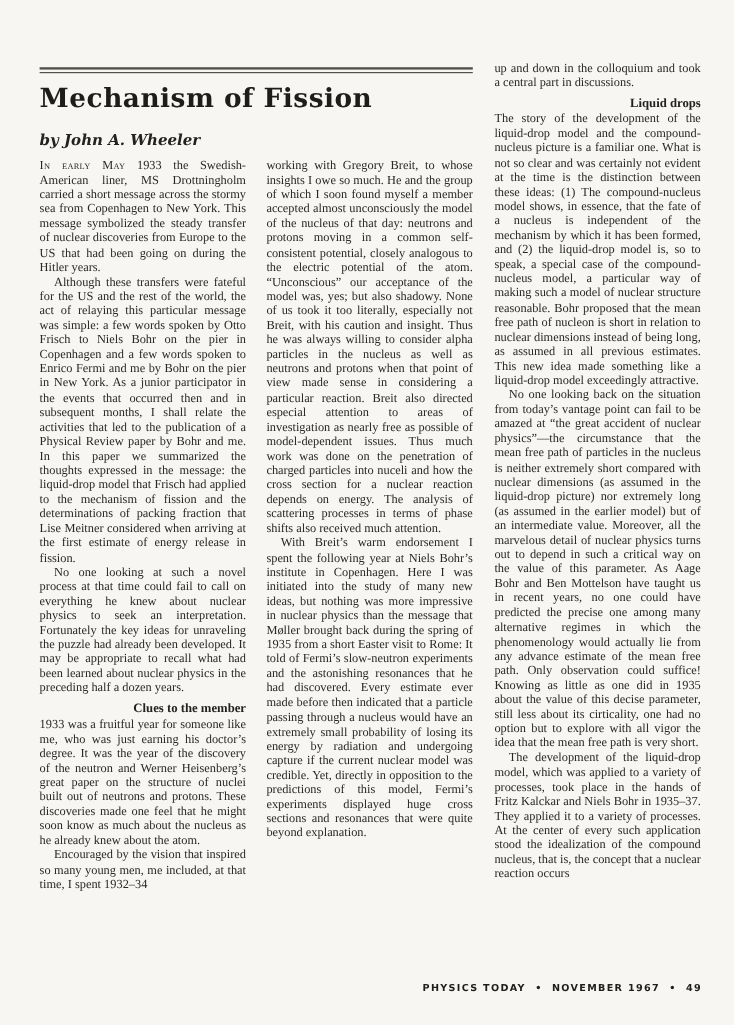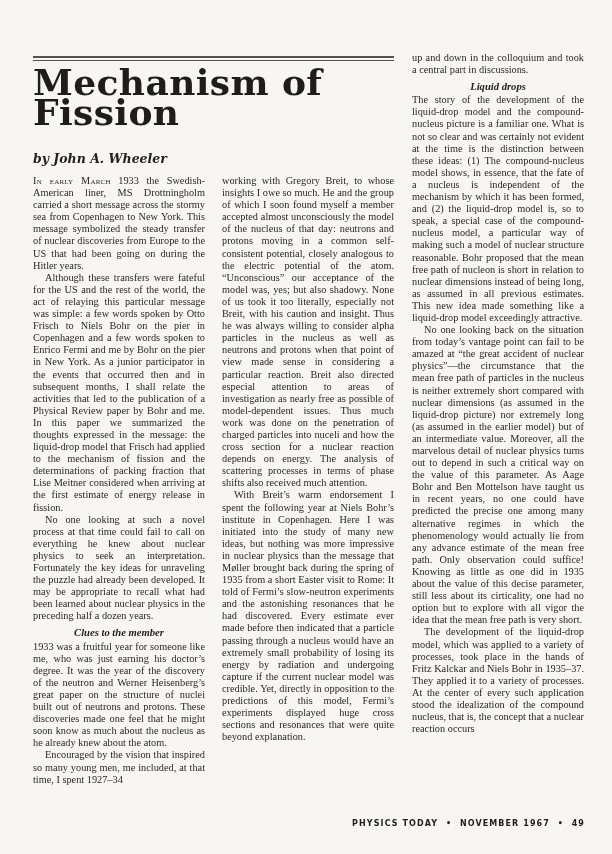--- a/index.html
+++ b/index.html
@@ -22,55 +22,54 @@
     width: 361px;
   }
   .title-rule {
     height: 2px;
     border-top: 2px solid #55524e;
     border-bottom: 1px solid #55524e;
   }
   h1.article-title {
     font-family: "DejaVu Serif", serif;
     font-weight: 700;
-    font-size: 36px;
+    font-size: 22px;
     line-height: 30px;
     letter-spacing: 0.4px;
     color: #1f1d1a;
     margin: 6px 0 0 0;
   }
   .byline {
     font-family: "DejaVu Serif", serif;
     font-style: italic;
     font-weight: 700;
     font-size: 12.5px;
     line-height: 15px;
-    margin-top: 24px;
+    margin-top: 12px;
     color: #24221f;
   }
   .two-cols {
     display: flex;
     gap: 17px;
     margin-top: 9px;
   }
   .col {
     width: 172px;
     font-size: 10.3px;
     line-height: 12.1px;
     text-align: justify;
     color: #2a2824;
   }
   .col p { margin: 0; }
   .col p.indent { text-indent: 12px; }
   .col h3 {
     font-size: 10.6px;
-    font-style: italic;
     font-weight: 700;
     margin: 5px 0 1px 0;
-    text-align: center;
+    text-align: right;
     color: #24221f;
   }
   .seg-smallcaps { font-variant: small-caps; letter-spacing: 0.2px; }
   .seg-italic { }
   .col3 {
     position: absolute;
     left: 412px;
     top: 52px;
   }
   .page-footer {
@@ -88,26 +87,26 @@
 </style>
 </head>
 <body>
 
 <div class="left-block">
   <div class="title-rule"></div>
   <h1 class="article-title">Mechanism of Fission</h1>
   <div class="byline">by John A. Wheeler</div>
   <div class="two-cols">
     <div class="col" id="col1">
-        <p><span class="seg-smallcaps">In early March</span><span> 1933 the Swedish-American liner, MS Drottningholm carried a short message across the stormy sea from Copenhagen to New York.  This message symbolized the steady transfer of nuclear discoveries from Europe to the US that had been going on during the Hitler years.</span></p>
+        <p><span class="seg-smallcaps">In early May</span><span> 1933 the Swedish-American liner, MS Drottningholm carried a short message across the stormy sea from Copenhagen to New York.  This message symbolized the steady transfer of nuclear discoveries from Europe to the US that had been going on during the Hitler years.</span></p>
         <p class="indent"><span>Although these transfers were fateful for the US and the rest of the world, the act of relaying this particular message was simple:  a few words spoken by Otto Frisch to Niels Bohr on the pier in Copenhagen and a few words spoken to Enrico Fermi and me by Bohr on the pier in New York.  As a junior participator in the events that occurred then and in subsequent months, I shall relate the activities that led to the publication of a </span><span class="seg-italic">Physical Review</span><span> paper by Bohr and me.  In this paper we summarized the thoughts expressed in the message:  the liquid-drop model that Frisch had applied to the mechanism of fission and the determinations of packing fraction that Lise Meitner considered when arriving at the first estimate of energy release in fission.</span></p>
         <p class="indent"><span>No one looking at such a novel process at that time could fail to call on everything he knew about nuclear physics to seek an interpretation.  Fortunately the key ideas for unraveling the puzzle had already been developed.  It may be appropriate to recall what had been learned about nuclear physics in the preceding half a dozen years.</span></p>
         <h3><span>Clues to the member</span></h3>
         <p><span>1933 was a fruitful year for someone like me, who was just earning his doctor’s degree.  It was the year of the discovery of the neutron and Werner Heisenberg’s great paper on the structure of nuclei built out of neutrons and protons.  These discoveries made one feel that he might soon know as much about the nucleus as he already knew about the atom.</span></p>
-        <p class="indent"><span>Encouraged by the vision that inspired so many young men, me included, at that time, I spent 1927–34</span></p>
+        <p class="indent"><span>Encouraged by the vision that inspired so many young men, me included, at that time, I spent 1932–34</span></p>
       </div>
     <div class="col" id="col2">
         <p><span>working with Gregory Breit, to whose insights I owe so much.  He and the group of which I soon found myself a member accepted almost unconsciously the model of the nucleus of that day: neutrons and protons moving in a common self-consistent potential, closely analogous to the electric potential of the atom.  “Unconscious” our acceptance of the model was, yes; but also shadowy.  None of us took it too literally, especially not Breit, with his caution and insight.  Thus he was always willing to consider alpha particles in the nucleus as well as neutrons and protons when that point of view made sense in considering a particular reaction.  Breit also directed especial attention to areas of investigation as nearly free as possible of model-dependent issues.  Thus much work was done on the penetration of charged particles into nuceli and how the cross section for a nuclear reaction depends on energy.  The analysis of scattering processes in terms of phase shifts also received much attention.</span></p>
         <p class="indent"><span>With Breit’s warm endorsement I spent the following year at Niels Bohr’s institute in Copenhagen.  Here I was initiated into the study of many new ideas, but nothing was more impressive in nuclear physics than the message that Møller brought back during the spring of 1935 from a short Easter visit to Rome:  It told of Fermi’s slow-neutron experiments and the astonishing resonances that he had discovered.  Every estimate ever made before then indicated that a particle passing through a nucleus would have an extremely small probability of losing its energy by radiation and undergoing capture if the current nuclear model was credible.  Yet, directly in opposition to the predictions of this model, Fermi’s experiments displayed huge cross sections and resonances that were quite beyond explanation.</span></p>
       </div>
   </div>
 </div>
 
 <div class="col col3" id="col3">
     <p><span>up and down in the colloquium and took a central part in discussions.</span></p>

